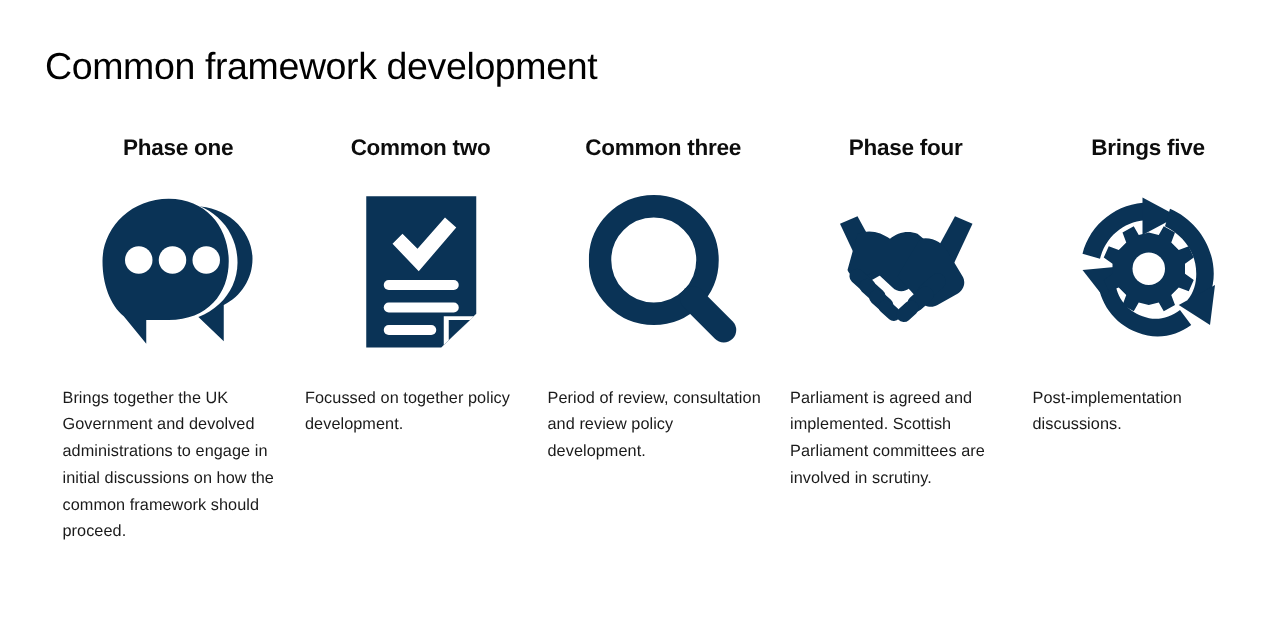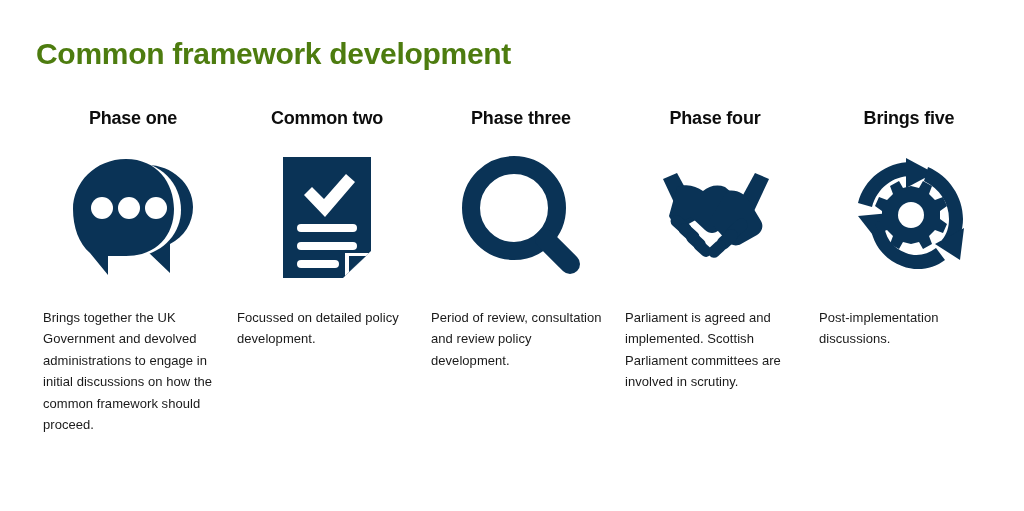--- a/index.html
+++ b/index.html
@@ -22,43 +22,43 @@
     width: 1024px;
     height: 511px;
     background: #ffffff;
   }
 
   .page-title {
     position: absolute;
     left: 36px;
     top: 36px;
     font-size: 30px;
-    font-weight: bold;
+    font-weight: normal;
     letter-spacing: -0.3px;
-    color: #4d7c0f;
+    color: #000000;
     line-height: 1.2;
     white-space: nowrap;
   }
 
   .columns {
     position: absolute;
     left: 36px;
     top: 108px;
     width: 970px;
     display: flex;
     flex-direction: row;
     align-items: flex-start;
   }
 
   .phase-col {
     width: 194px;
     flex: 0 0 194px;
     display: flex;
     flex-direction: column;
-    align-items: center;
+    align-items: flex-end;
     position: relative;
   }
 
   .phase-heading {
     width: 175px;
     text-align: center;
     font-size: 18px;
     font-weight: bold;
     letter-spacing: -0.2px;
     color: #0d0d0d;
@@ -149,25 +149,25 @@
           <path fill="#ffffff" d="M64 98 H88 L64 121 Z"></path>
           <path fill="#0a3356" d="M68 101 H85 L68 117 Z"></path>
 
           <path fill="#ffffff" d="M23 40 L31 32 L43 44 L65 19 L74 27 L44 62 Z"></path>
 
           <rect x="16" y="69" width="60" height="8" rx="4" fill="#ffffff"></rect>
           <rect x="16" y="87" width="60" height="8" rx="4" fill="#ffffff"></rect>
           <rect x="16" y="105" width="42" height="8" rx="4" fill="#ffffff"></rect>
         </svg>
       </div>
-      <div class="phase-desc">Focussed on detailed policy development.</div>
+      <div class="phase-desc">Focussed on together policy development.</div>
     </div>
 
     <div class="phase-col col-3">
-      <div class="phase-heading">Phase three</div>
+      <div class="phase-heading">Common three</div>
       <div class="phase-icon">
         <svg width="120" height="122" viewBox="0 0 120 122" aria-hidden="true">
           <circle cx="52" cy="52" r="43" fill="none" stroke="#0a3356" stroke-width="18"></circle>
           <line x1="83" y1="83" x2="108" y2="108" stroke="#0a3356" stroke-width="20" stroke-linecap="round"></line>
         </svg>
       </div>
       <div class="phase-desc">Period of review, consultation and review policy development.</div>
     </div>
 
     <div class="phase-col col-4">

